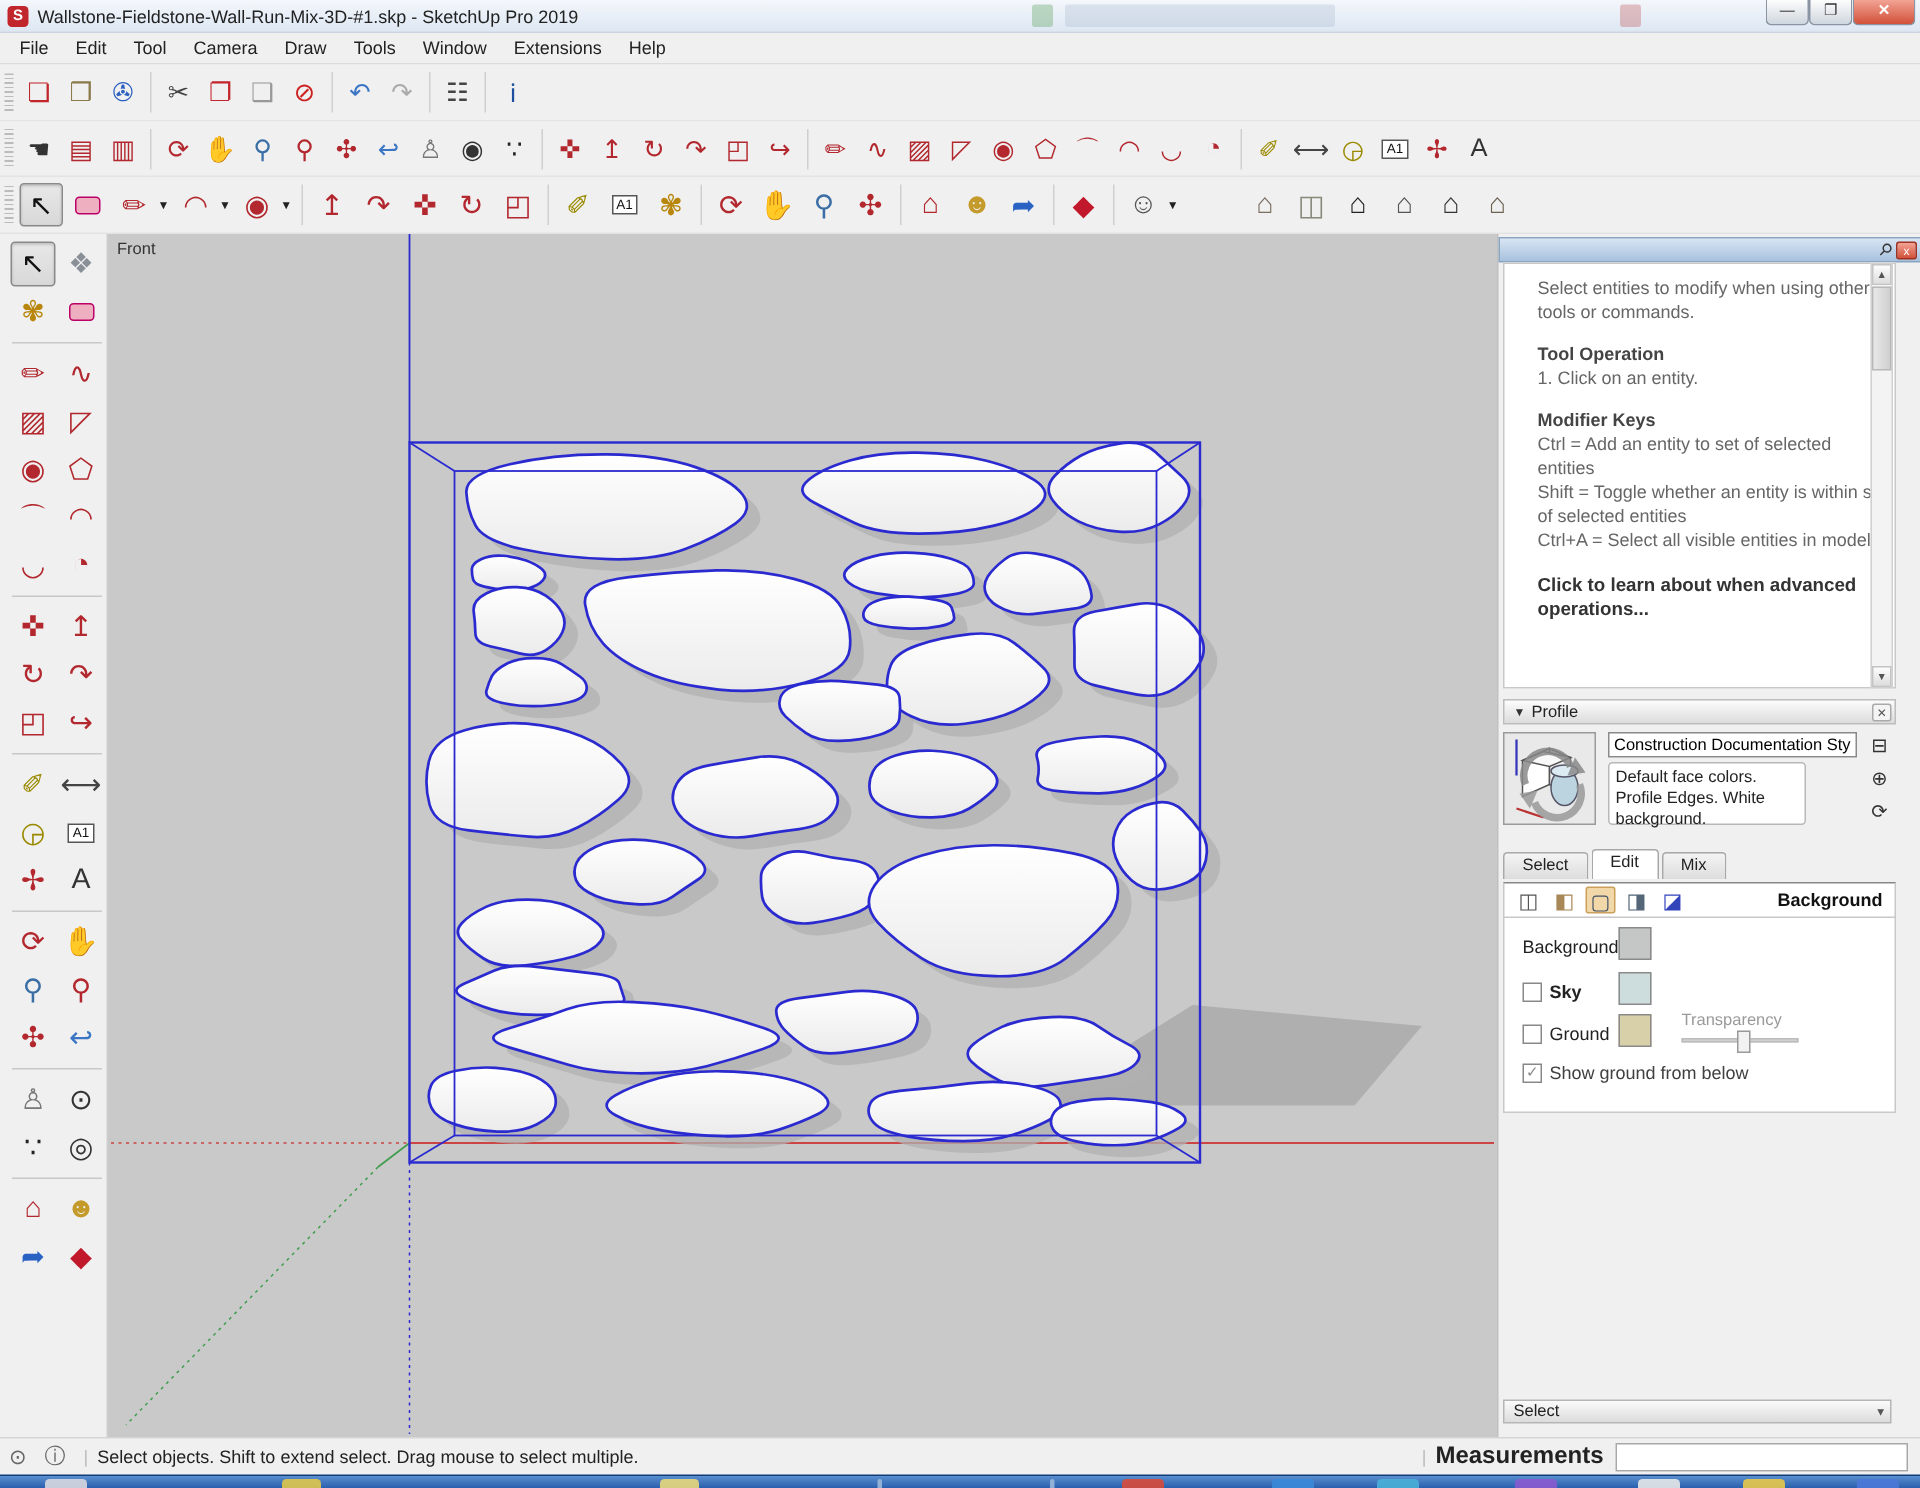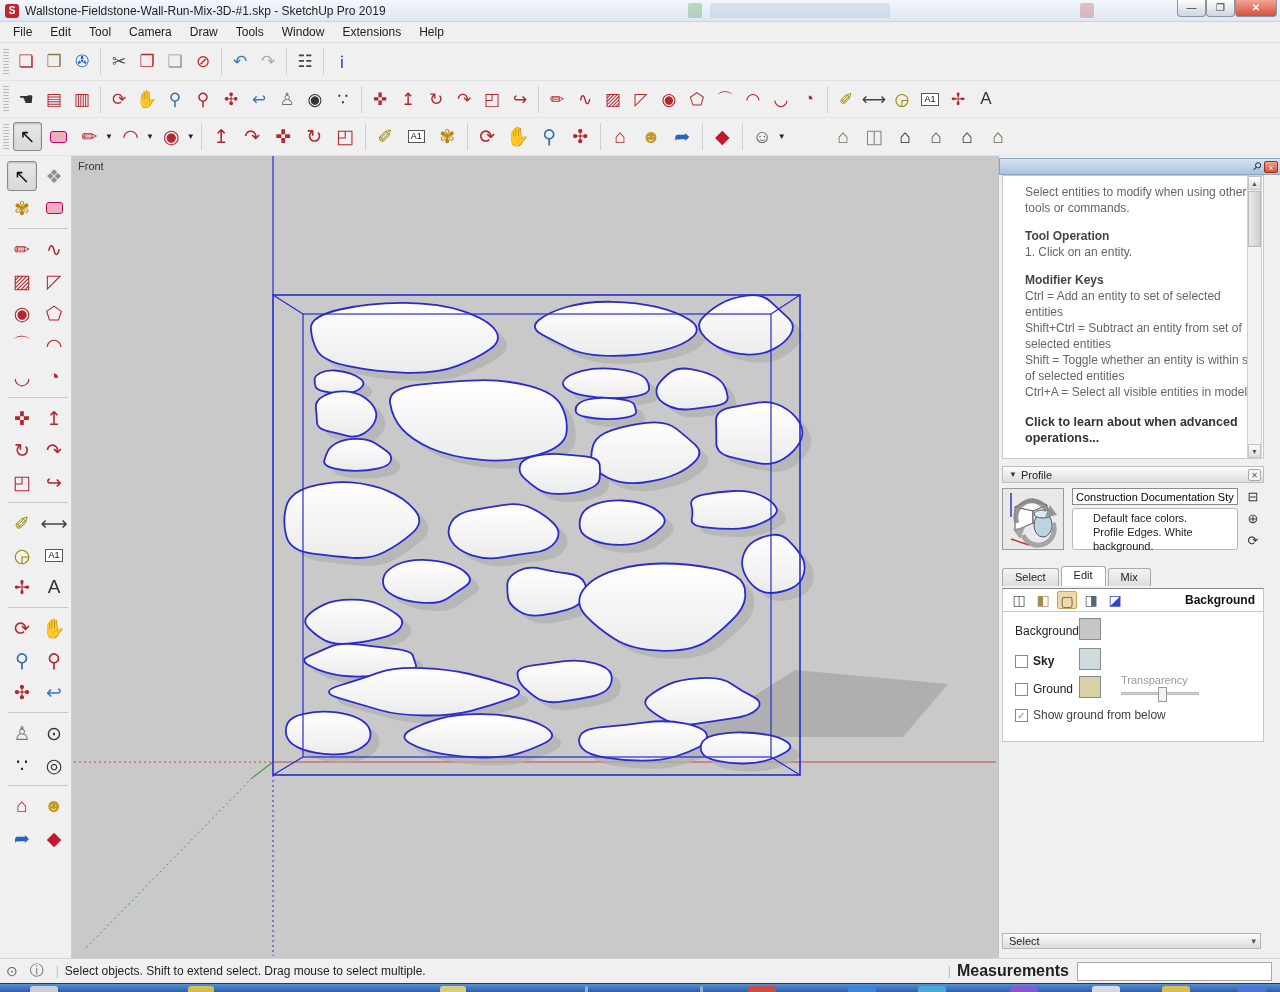--- a/index.html
+++ b/index.html
@@ -81,22 +81,22 @@
     background:linear-gradient(#fcfcfc,#dcdcdc); border:1px solid #bdbdbd; display:flex; align-items:center; }
   #styles-head .caret { font-size:8px; margin:0 4px 0 6px; color:#333;}
   #styles-head .t { font-size:11px; color:#222; flex:1;}
   #styles-head .x { width:13px; height:12px; border:1px solid #aaa; background:#f4f4f4; color:#555;
     font-size:8px; line-height:11px; text-align:center; margin-right:2px; border-radius:2px;}
 
   #styles-body { position:absolute; left:3px; top:330px; width:276px; height:86px; }
   #style-thumb { position:absolute; left:0; top:2px; width:62px; height:62px; background:#e9e9e9; border:1px solid #9a9a9a; }
   #style-name { position:absolute; left:70px; top:2px; width:166px; height:17px; border:1px solid #8a8a8a;
     background:#fff; font-size:11px; padding:0 3px; font-family:"Liberation Sans",sans-serif;}
-  #style-desc { position:absolute; left:70px; top:22px; width:166px; height:42px; border:1px solid #b8b8b8;
-    background:#fff; border-radius:3px; font-size:11px; line-height:14px; color:#222; padding:2px 20px;}
+  #style-desc { position:absolute; left:70px; top:22px; width:132px; height:42px; border:1px solid #b8b8b8;
+    background:#fff; border-radius:3px; font-size:11px; line-height:14px; color:#222; padding:2px 4px;}
   .sbtn { position:absolute; left:242px; width:18px; height:18px; font-size:13px; text-align:center;
     line-height:18px; color:#333; }
 
   #styles-tabs { position:absolute; left:3px; top:412px; width:262px; height:18px; display:flex; }
   .tab { font-size:11px; color:#222; padding:2px 12px; border:1px solid #a8a8a8; border-bottom:none;
     background:linear-gradient(#f4f4f4,#ddd); border-radius:3px 3px 0 0; margin-right:2px;}
   .tab.active { background:#fff; position:relative; top:-2px; height:20px; font-weight:normal;}
 
   #edit-row { position:absolute; left:3px; top:432px; width:262px; height:24px; background:#fff;
     border:1px solid #c8c8c8; border-top:1px solid #888; display:flex; align-items:center; padding-left:6px;}
@@ -420,21 +420,20 @@
         <span class="closebox">x</span>
       </div>
 
       <div id="instructor">
         <div>Select entities to modify when using other tools or commands.</div>
         <div class="hd">Tool Operation</div>
         <div>1. Click on an entity.</div>
         <div class="hd">Modifier Keys</div>
         <div id="modifier-list">
             <div>Ctrl = Add an entity to set of selected entities</div>
-            <div>Shift+Ctrl = Subtract an entity from set of selected entities</div>
             <div>Shift = Toggle whether an entity is within set of selected entities</div>
             <div>Ctrl+A = Select all visible entities in model</div>
           </div>
         <div class="more">Click to learn about when advanced operations...</div>
       </div>
       <div id="instr-scroll">
         <div class="arr">▲</div>
         <div class="thumb"></div>
         <div class="arr dn">▼</div>
       </div>

